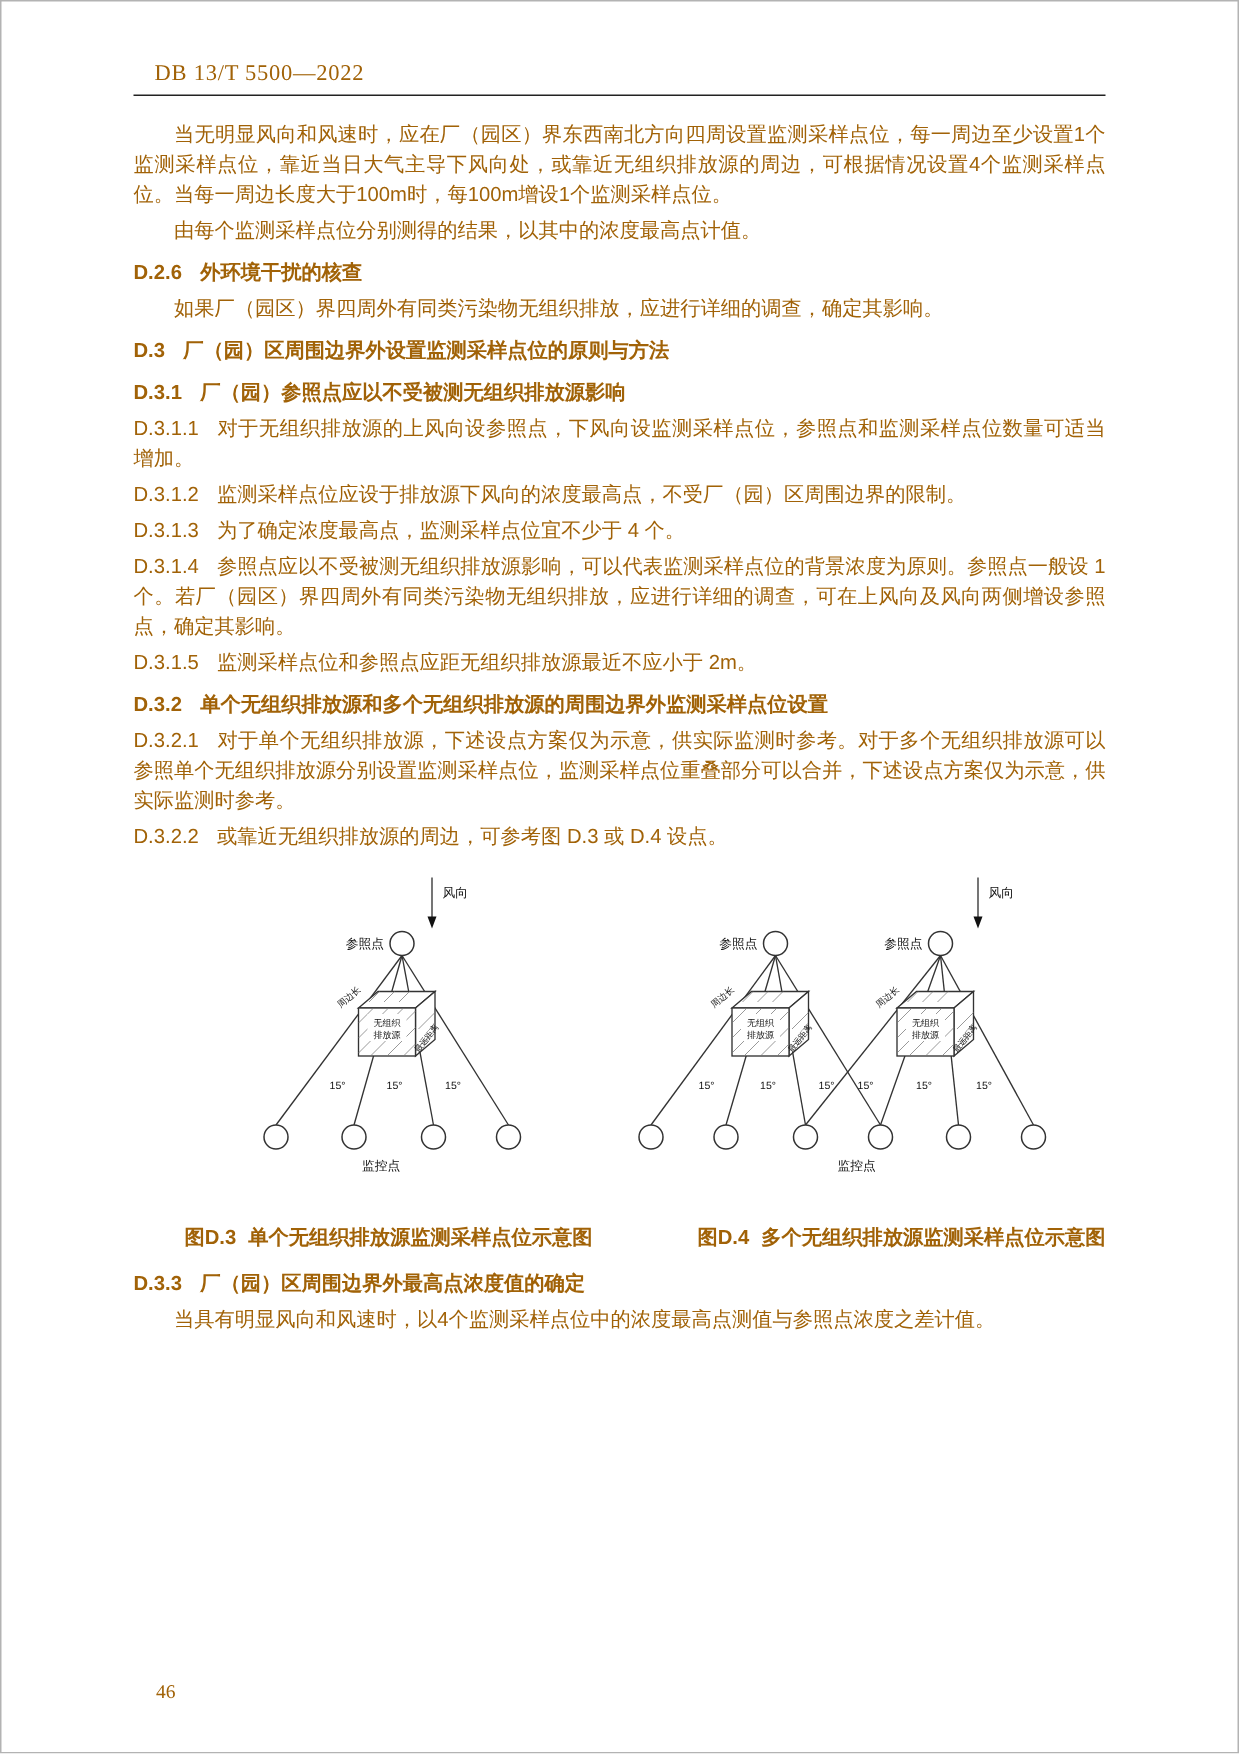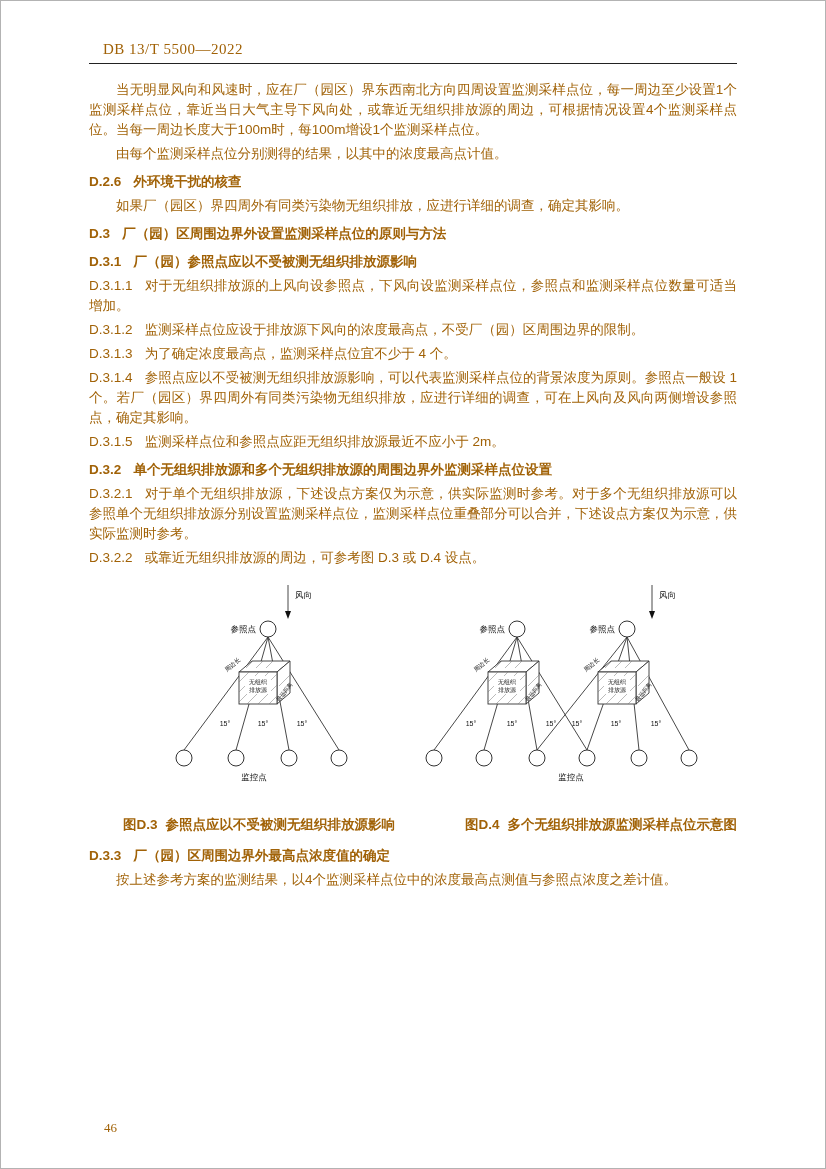--- a/index.html
+++ b/index.html
@@ -184,27 +184,27 @@
         <g>
           <line x1="231" y1="5" x2="231" y2="32"></line>
           <polygon class="arrowhead" points="228,31 234,31 231,39"></polygon>
           <text class="lbl" x="238" y="18">风向</text>
         </g>
       </svg>
     </div>
 
     <div class="cap-row">
       <div class="cap" style="left:0;width:340px;">
-        <span class="cap-num">图D.3</span><span>参照点应以不受被测无组织排放源影响</span>
+        <span class="cap-num">图D.3</span><span>单个无组织排放源监测采样点位示意图</span>
       </div>
       <div class="cap" style="left:356px;width:312px;">
         <span class="cap-num">图D.4</span><span>多个无组织排放源监测采样点位示意图</span>
       </div>
     </div>
 
     <h3 class="heading"><span class="num">D.3.3</span><span>厂（园）区周围边界外最高点浓度值的确定</span></h3>
-    <p class="para indent">按上述参考方案的监测结果，以4个监测采样点位中的浓度最高点测值与参照点浓度之差计值。</p>
+    <p class="para indent">当具有明显风向和风速时，以4个监测采样点位中的浓度最高点测值与参照点浓度之差计值。</p>
 
   </div>
 
   <div class="page-number">46</div>
 
 </div>
 
 </body></html>

